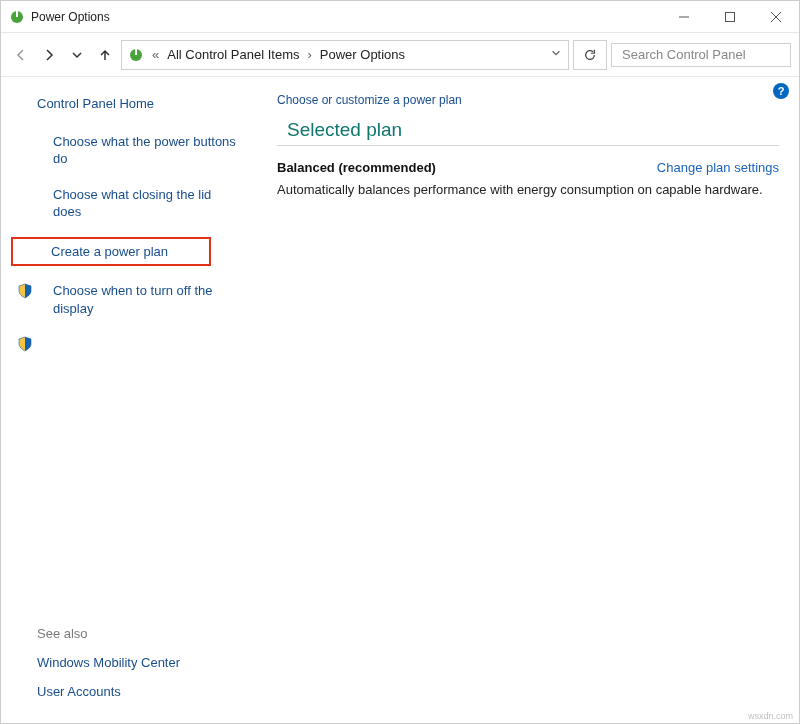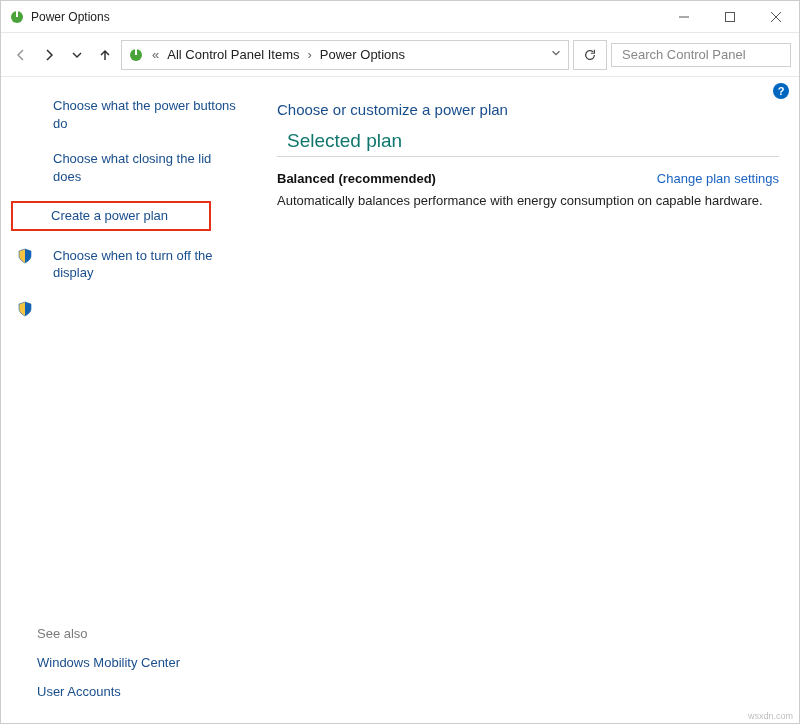--- a/index.html
+++ b/index.html
@@ -138,22 +138,22 @@
     top: 6px; right: 10px;
     width: 16px; height: 16px; border-radius: 50%;
     background: #0067c0;
     color: #fff;
     font-size: 11px; font-weight: bold;
     display:flex; align-items:center; justify-content:center;
   }
   .main h1 {
     color: #194e8c;
     font-weight: 400;
-    font-size: 15px;
-    margin: 8px 0 12px 0;
+    font-size: 12px;
+    margin: 0 0 12px 0;
   }
   .main p.desc {
     color: #222;
     line-height: 1.45;
     margin: 0 0 14px 0;
   }
   .main p.desc a {
     color: #1a63c2;
     text-decoration: underline;
   }
@@ -258,20 +258,21 @@
       </svg>
   </div>
   <div class="searchbox">
     <input placeholder="Search Control Panel" style="">
 
   </div>
 </div>
 
 <div class="body">
   <div class="sidebar">
+    <div class="home link-text">Control Panel Home</div>
 
     <div class="side-item">
       <span class="ico"></span>
       <span class="lbl link-text">Choose what the power buttons do</span>
     </div>
 
     <div class="side-item">
       <span class="ico"></span>
       <span class="lbl link-text">Choose what closing the lid does</span>
     </div>

